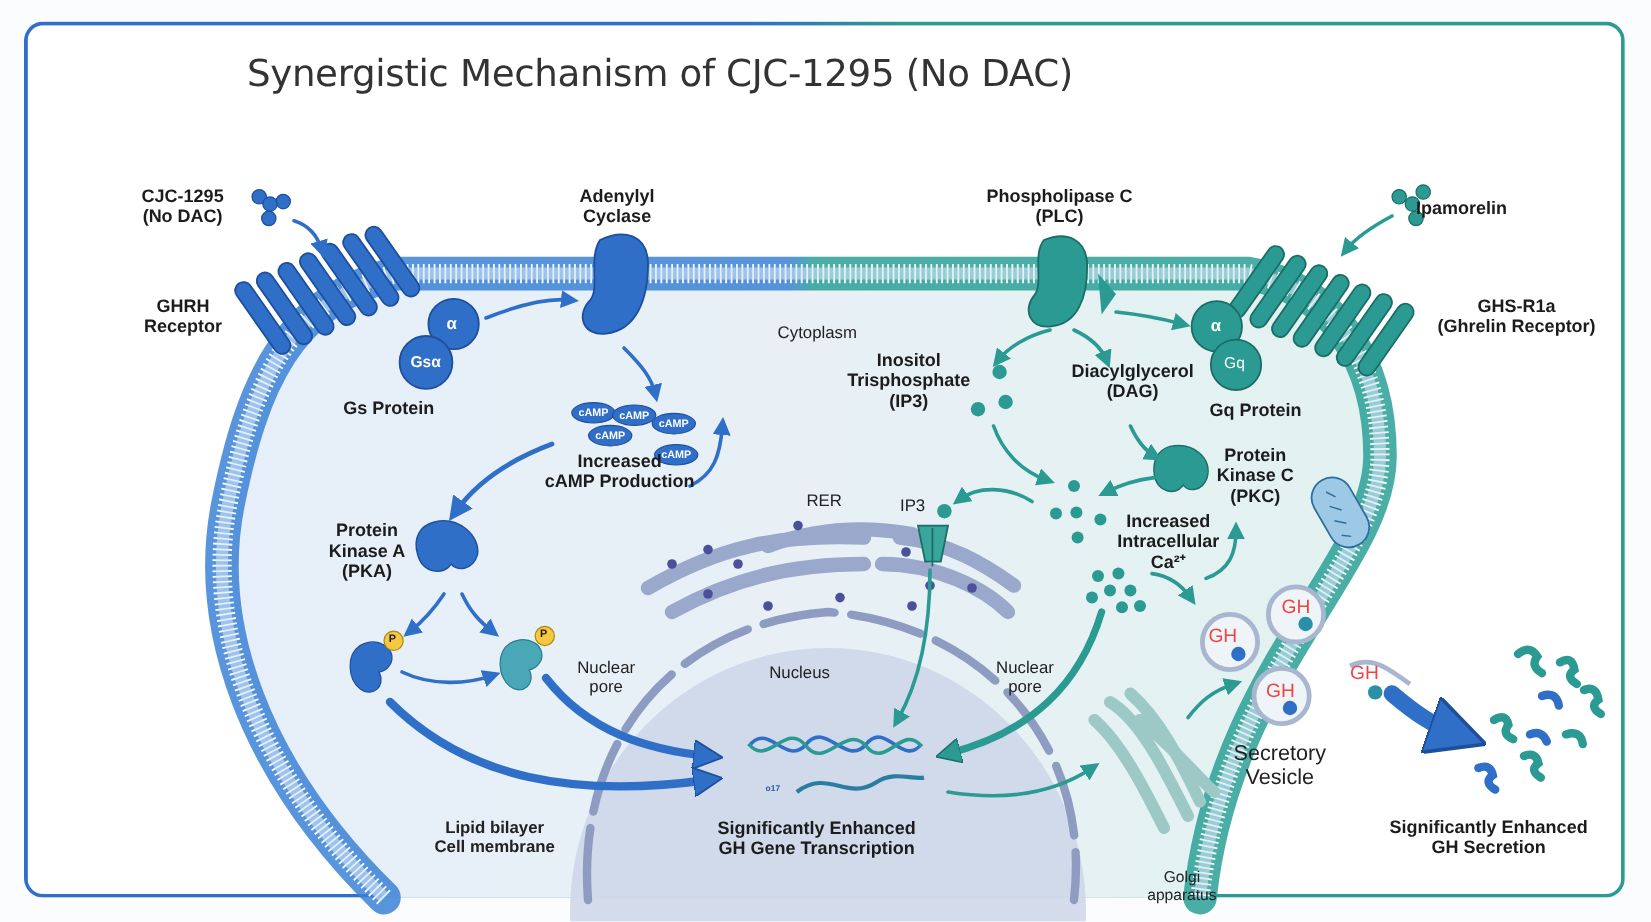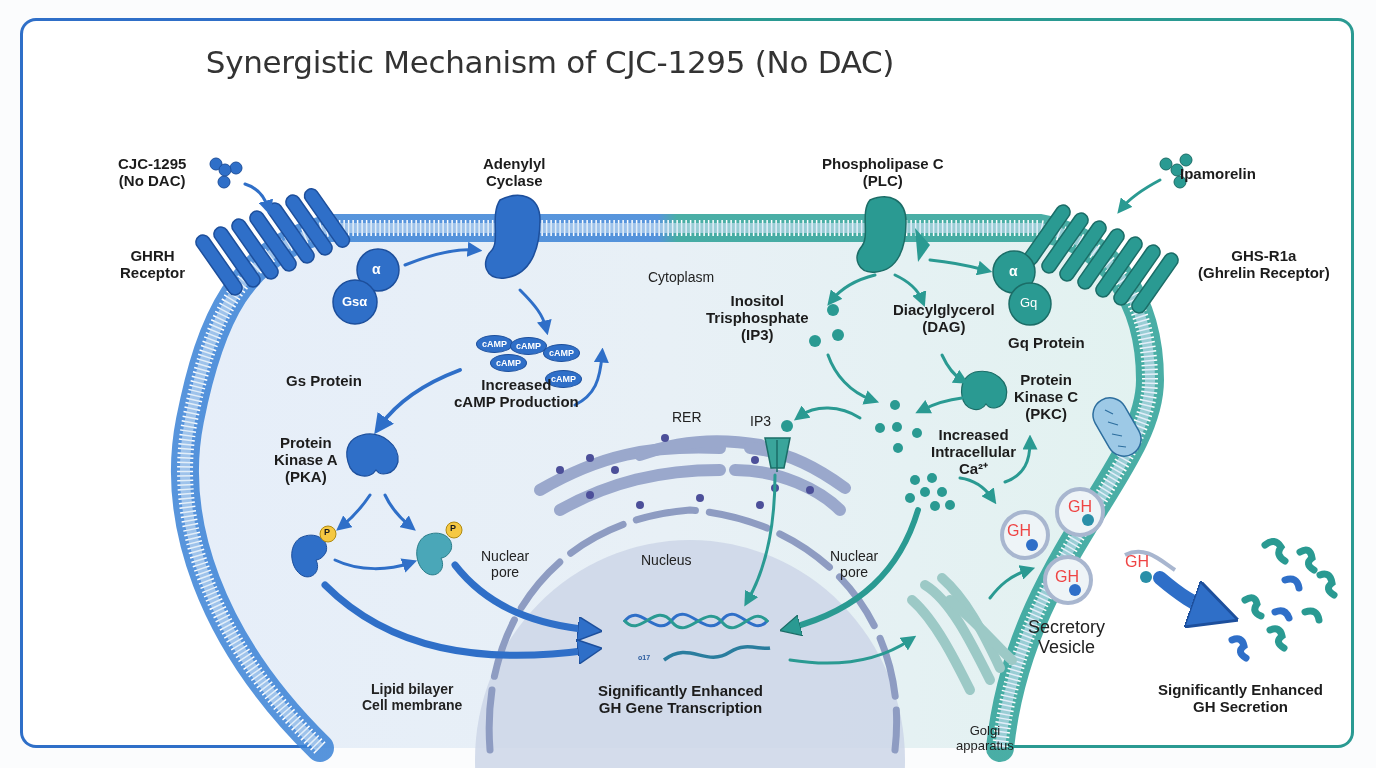--- a/index.html
+++ b/index.html
@@ -228,21 +228,21 @@
 </svg>
 
 <div id="title">
   <div>Synergistic Mechanism of CJC-1295 (No DAC)</div>
 </div>
 
 <div class="lbl b" style="left:118px;top:156px;white-space:pre;">CJC-1295
 (No DAC)</div>
 <div class="lbl b" style="left:120px;top:248px;white-space:pre;">GHRH
 Receptor</div>
-<div class="lbl b" style="left:286px;top:333px;margin-top:40px;">Gs Protein</div>
+<div class="lbl b" style="left:286px;top:333px;">Gs Protein</div>
 <div class="lbl b" style="left:483px;top:156px;white-space:pre;">Adenylyl
 Cyclase</div>
 <div class="lbl" style="left:372px;top:262px;color:#fff;font-weight:bold;font-size:14px;">α</div>
 <div class="lbl" style="left:342px;top:295px;color:#fff;font-weight:bold;font-size:13px;">Gsα</div>
 <span class="chip" style="left:476px;top:335px;">cAMP</span>
 <span class="chip" style="left:510px;top:337px;">cAMP</span>
 <span class="chip" style="left:543px;top:344px;">cAMP</span>
 <span class="chip" style="left:490px;top:354px;">cAMP</span>
 <span class="chip" style="left:545px;top:370px;">cAMP</span>
 <div class="lbl b" style="left:454px;top:377px;white-space:pre;">Increased

